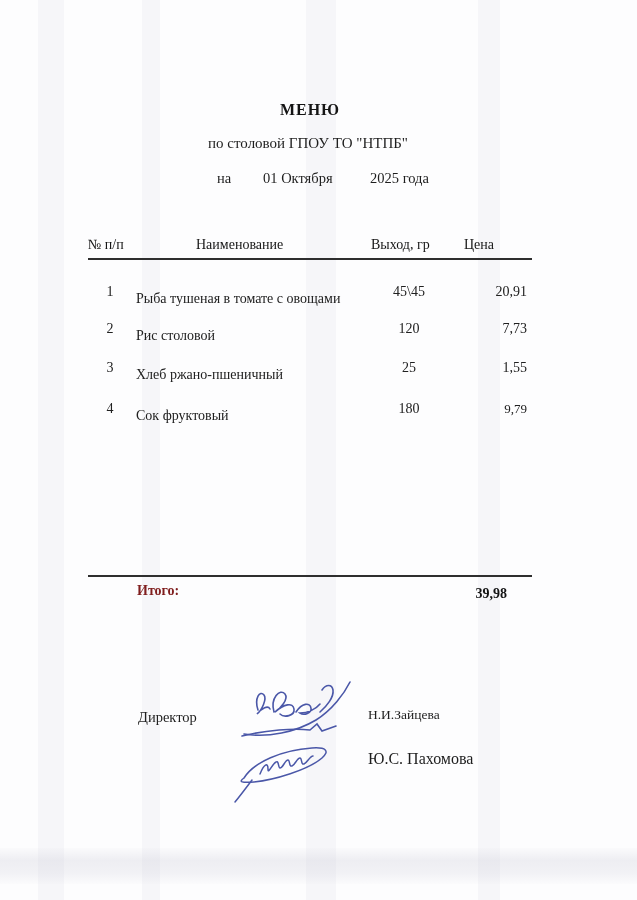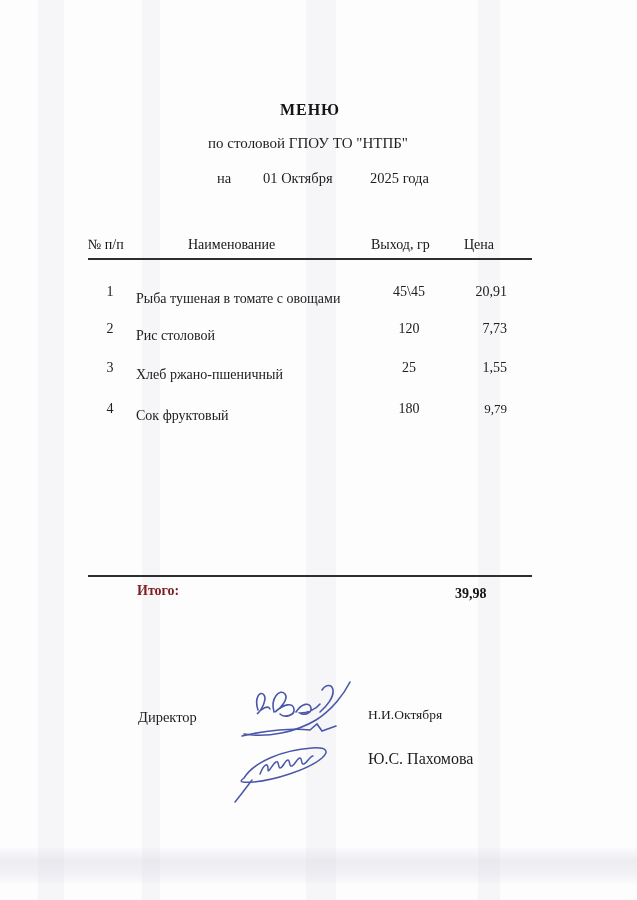--- a/index.html
+++ b/index.html
@@ -26,37 +26,37 @@
   }
   .abs{position:absolute;white-space:nowrap;}
   .doc-title{top:101px;left:0;width:620px;text-align:center;font-weight:bold;font-size:16px;letter-spacing:1px;color:#141414;}
   .doc-subtitle{top:135px;left:0;width:616px;text-align:center;font-size:15px;}
   .date-prefix{top:170px;left:217px;font-size:14.5px;}
   .date-value{top:170px;left:263px;font-size:14.5px;}
   .date-year{top:170px;left:370px;font-size:14.5px;}
 
   .th{font-weight:normal;font-size:14px;color:#161616;top:237px;}
   .th.c1{left:88px;}
-  .th.c2{left:188px;}
+  .th.c2{left:196px;}
   .th.c3{left:371px;}
   .th.c4{left:464px;}
   .rule{position:absolute;left:88px;width:444px;height:2px;background:#2e2e2e;}
   .rule.under-header{top:258px;}
   .rule.above-total{top:575px;}
 
   .cell{font-size:14px;color:#202020;}
   .cell.num{left:100px;width:20px;text-align:center;}
   .cell.name{left:136px;margin-top:7px;}
   .cell.out{left:378px;width:62px;text-align:center;}
-  .cell.price{left:455px;width:52px;text-align:right;}
+  .cell.price{left:475px;width:52px;text-align:right;}
   .row1{top:284px;} .row2{top:321px;} .row3{top:360px;} .row4{top:401px;}
   .cell.small{font-size:13px;}
 
   .total-label{top:583px;left:137px;font-weight:bold;font-size:14px;color:#7f1d1d;}
-  .total-value{top:586px;left:455px;width:52px;font-weight:bold;font-size:14px;color:#141414;}
+  .total-value{top:586px;left:455px;width:52px;text-align:right;font-weight:bold;font-size:14px;color:#141414;}
 
   .sig-role-1{top:709px;left:138px;font-size:14.5px;}
   .sig-name-1{top:707px;left:368px;font-size:13.5px;}
   .sig-role-2{top:748px;left:88px;font-size:14.5px;}
   .sig-name-2{top:750px;left:368px;font-size:16px;}
   .sig-svg{position:absolute;pointer-events:none;}
   .sig1{top:668px;left:232px;}
   .sig2{top:722px;left:230px;}
 </style>
 </head>
@@ -107,21 +107,21 @@
     <div class="abs cell name row4">Сок фруктовый</div>
     <div class="abs cell out row4">180</div>
     <div class="abs cell price row4 small">9,79</div>
   </div>
 
   <div class="rule above-total"></div>
   <div class="abs total-label">Итого:</div>
   <div class="abs total-value">39,98</div>
 
   <div class="abs sig-role-1">Директор</div>
-  <div class="abs sig-name-1">Н.И.Октября</div>
+  <div class="abs sig-name-1">Н.И.Зайцева</div>
   <div class="abs sig-name-2">Ю.С. Пахомова</div>
 
   <svg class="sig-svg sig1" width="136" height="78" viewBox="0 0 136 78" fill="none">
     <g stroke="#4a57a8" stroke-width="1.6" stroke-linecap="round" fill="none">
       <path d="M26,42 C22,30 28,22 32,27 C35,31 30,42 25,46 C30,40 36,37 38,41"></path>
       <path d="M42,44 C38,30 48,20 53,26 C57,31 48,41 43,44 C52,36 61,34 62,41 C63,48 52,50 48,46"></path>
       <path d="M64,44 C70,35 78,34 79,40 C80,45 72,48 68,45 C76,45 84,41 88,36"></path>
       <path d="M90,22 C94,16 100,16 101,22 C102,29 95,38 88,44"></path>
       <path d="M118,14 C112,26 100,42 84,52 C64,64 36,70 12,66"></path>
       <path d="M10,68 C34,62 62,60 78,62 L85,56 L90,63 L104,58"></path>

